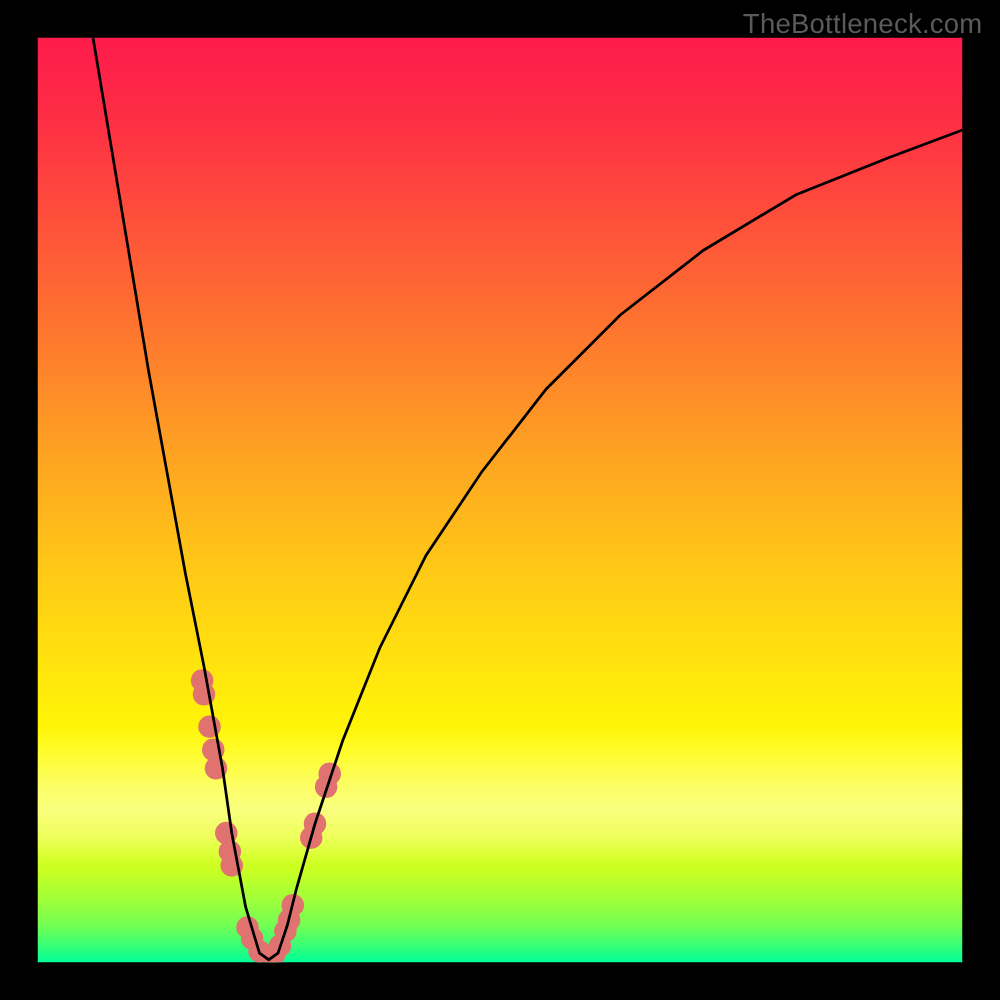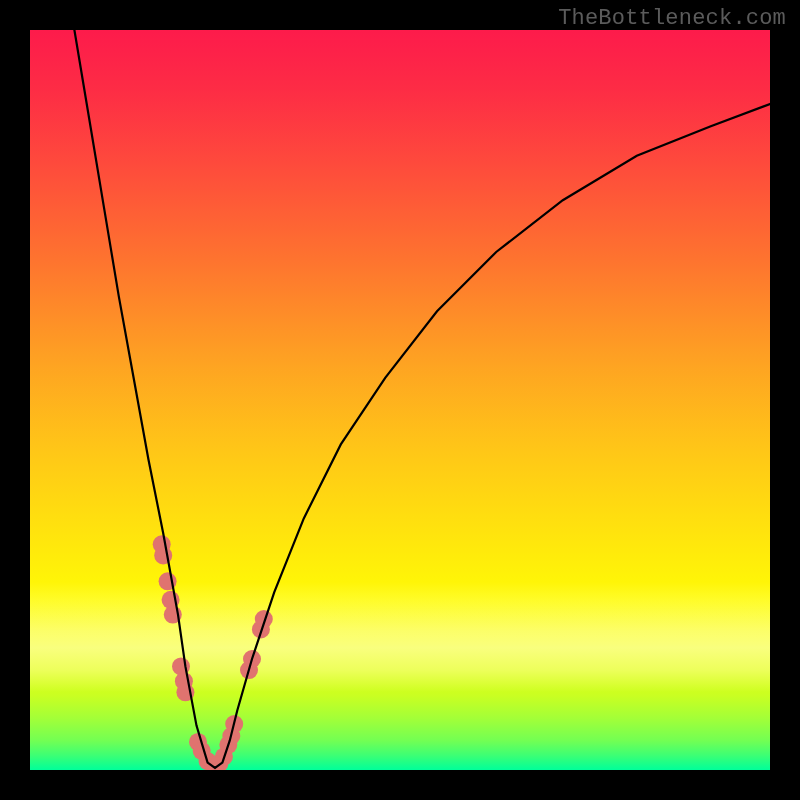--- a/index.html
+++ b/index.html
@@ -68,21 +68,20 @@
   }
   .watermark {
     position: absolute;
     top: 6px;
     right: 14px;
     color: #5b5b5b;
     font-size: 22px;
     font-weight: 400;
     letter-spacing: 0.2px;
     user-select: none;
-    font-family: Liberation Mono, monospace;
   }
 </style>
 </head>
 <body>
 
 <div class="frame">
 
   <div class="plot-area">
     <div class="gradient"></div>
     <div class="glow-band"></div>

